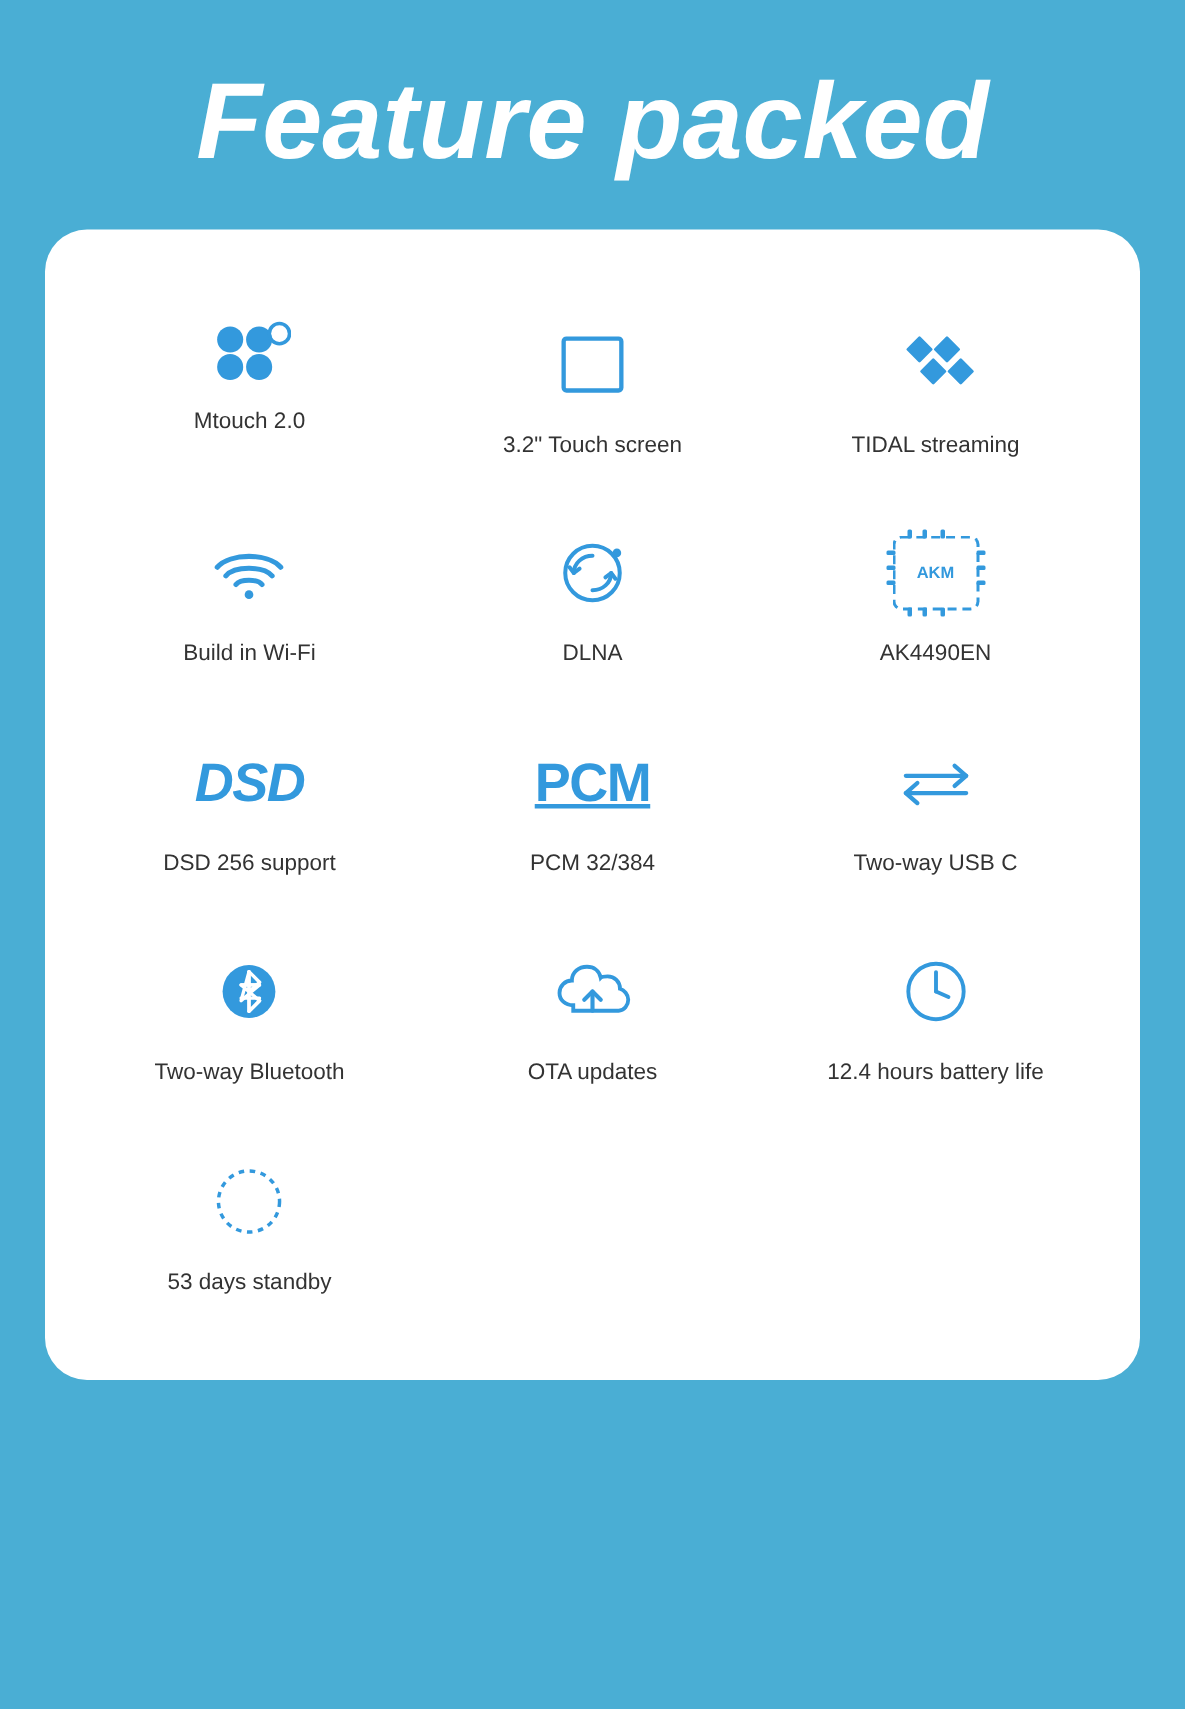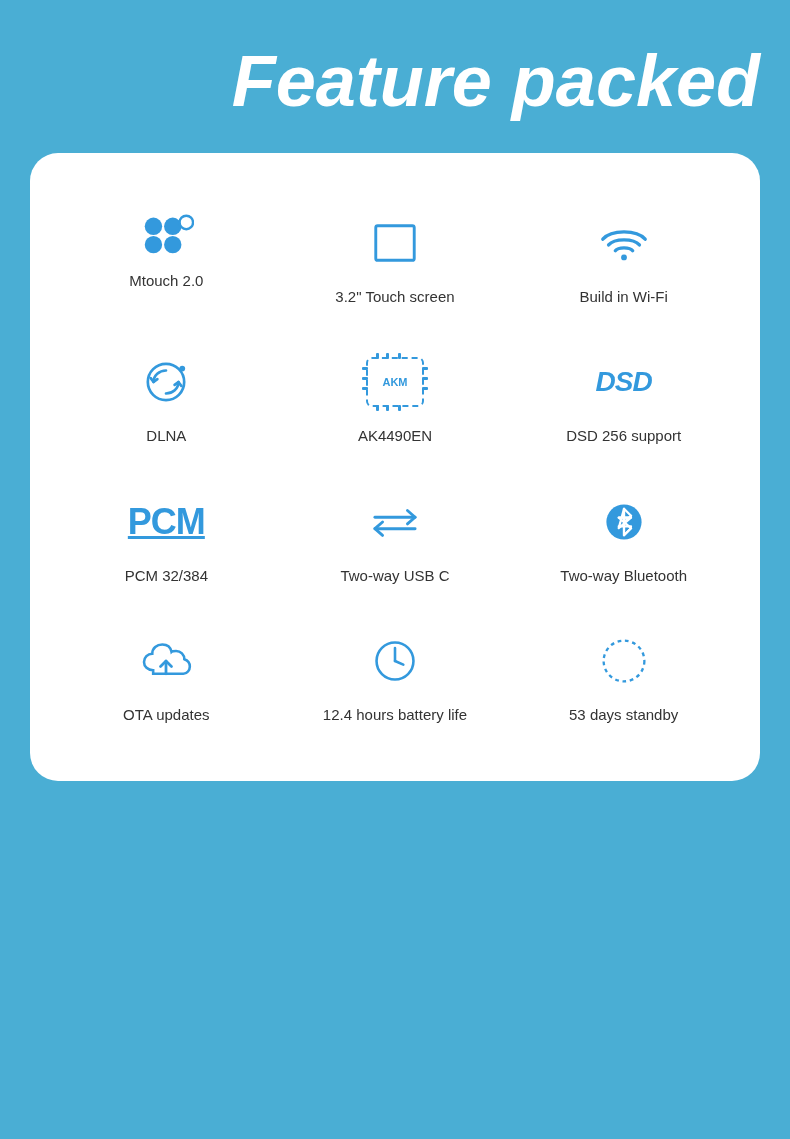--- a/index.html
+++ b/index.html
@@ -13,21 +13,21 @@
       flex-direction: column;
       align-items: center;
       padding: 40px 30px 50px;
     }
 
     .page-title {
       font-size: 72px;
       font-style: italic;
       font-weight: 700;
       color: white;
-      text-align: right;
+      text-align: center;
       width: 100%;
       margin-bottom: 30px;
       line-height: 1.15;
     }
 
     .features-card {
       background: white;
       border-radius: 28px;
       padding: 40px 30px 40px;
       width: 100%;
@@ -73,21 +73,21 @@
     .wifi-icon svg { width: 52px; height: 44px; }
 
     
     .airplay-icon svg { width: 52px; height: 44px; }
 
     
     .dlna-icon svg { width: 52px; height: 44px; }
 
     
     .dsd-text {
-      font-size: 28px;
+      font-size: 36px;
       font-weight: 800;
       color: #3399dd;
       font-style: italic;
       letter-spacing: -1px;
     }
 
     
     .pcm-text {
       font-size: 36px;
       font-weight: 800;
@@ -141,20 +141,32 @@
 
   <div class="feature-item">
     <div class="feature-icon touch-icon">
       <svg width="52" height="44" viewBox="0 0 52 44" fill="none">
         <rect x="6" y="4" width="40" height="36" rx="2" stroke="#3399dd" stroke-width="3" fill="none"></rect>
       </svg>
     </div>
     <span class="feature-label">3.2" Touch screen</span>
   </div>
 
+  <div class="feature-item">
+    <div class="feature-icon tidal-icon">
+      <svg width="58" height="48" viewBox="0 0 58 48" fill="none">
+
+        <rect x="10" y="6" width="14" height="14" rx="1" transform="rotate(45 17 13)" fill="#3399dd"></rect>
+        <rect x="30" y="6" width="14" height="14" rx="1" transform="rotate(45 37 13)" fill="#3399dd"></rect>
+        <rect x="20" y="22" width="14" height="14" rx="1" transform="rotate(45 27 29)" fill="#3399dd"></rect>
+        <rect x="40" y="22" width="14" height="14" rx="1" transform="rotate(45 47 29)" fill="#3399dd"></rect>
+      </svg>
+    </div>
+    <span class="feature-label">TIDAL streaming</span>
+  </div>
 
   <div class="feature-item">
     <div class="feature-icon wifi-icon">
       <svg width="54" height="44" viewBox="0 0 54 44" fill="none">
         <path d="M5 18 C14 8 40 8 49 18" stroke="#3399dd" stroke-width="3.5" fill="none" stroke-linecap="round"></path>
         <path d="M11 24 C17 17 37 17 43 24" stroke="#3399dd" stroke-width="3.5" fill="none" stroke-linecap="round"></path>
         <path d="M18 30 C21 26 33 26 36 30" stroke="#3399dd" stroke-width="3.5" fill="none" stroke-linecap="round"></path>
         <circle cx="27" cy="37" r="3" fill="#3399dd"></circle>
       </svg>
     </div>

